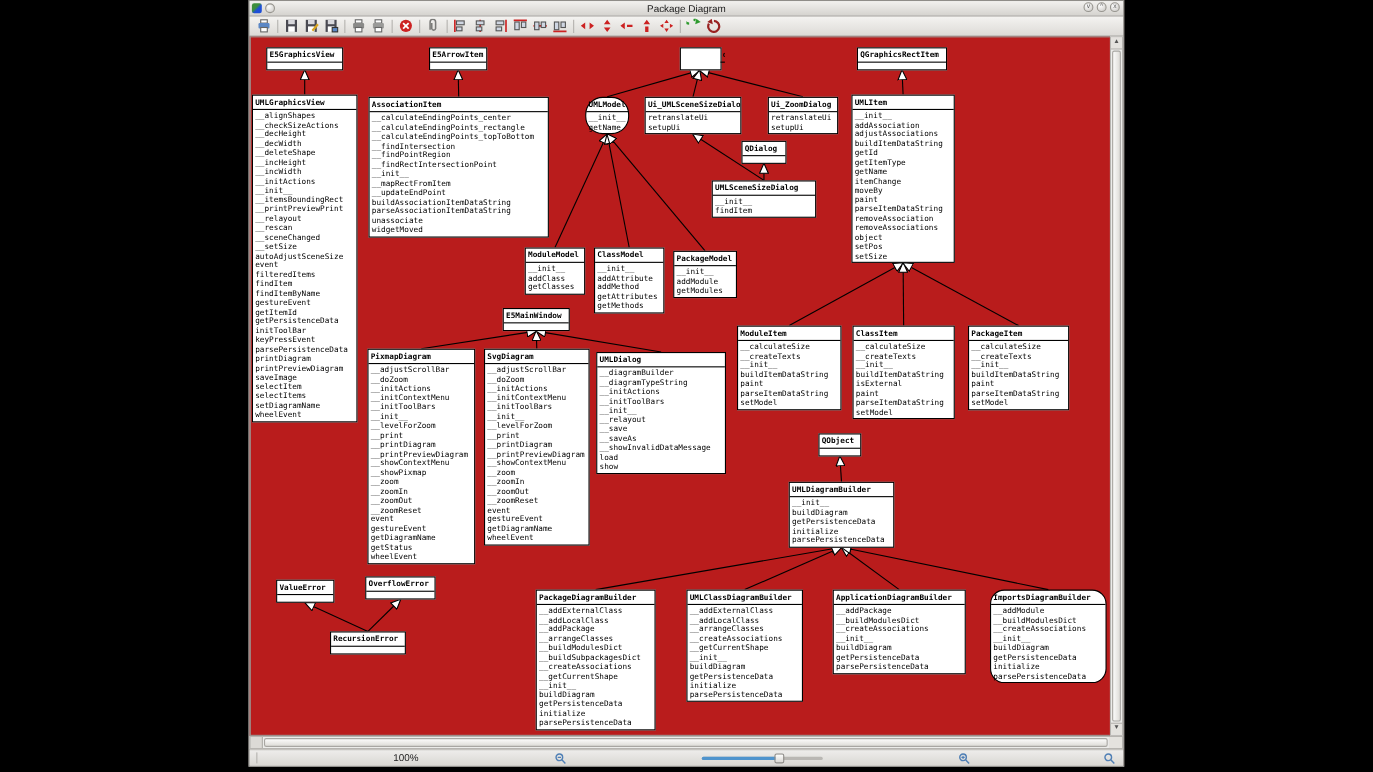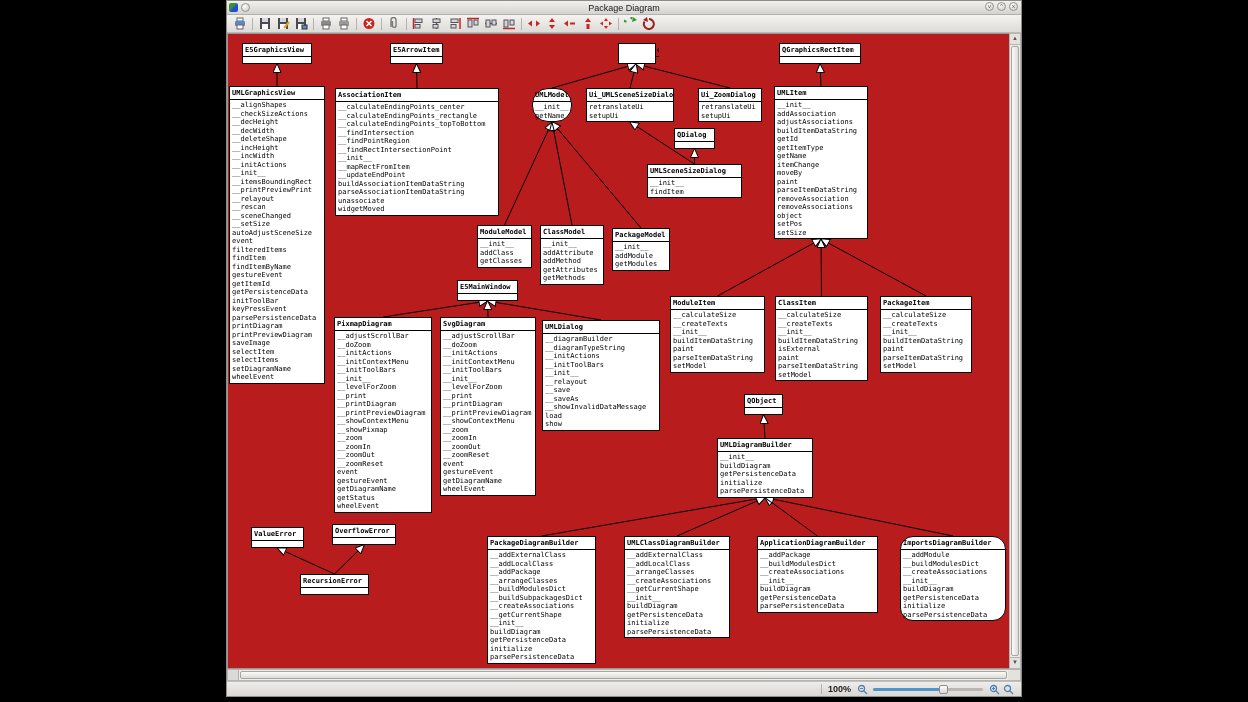--- a/index.html
+++ b/index.html
@@ -36,21 +36,21 @@
   .sbtn{height:10px;background:#e4e2de;border-bottom:1px solid #b6b4b0;font-size:6px;line-height:9px;
     text-align:center;color:#555;}
   .sbtn.bottom{border-top:1px solid #b6b4b0;border-bottom:none;}
   .hscroll-row{height:10px;display:flex;flex:0 0 auto;background:#ececea;border:1px solid #b6b4b0;}
   .corner-btn{width:10px;background:#dcdad6;border-right:1px solid #b0aeaa;flex:0 0 auto;}
   .hthumb{flex:1 1 auto;background:linear-gradient(#fbfbfa,#dedcd8);border:1px solid #a8a6a2;
     border-radius:2px;margin:1px;}
   .corner{width:12px;background:#e4e2de;flex:0 0 auto;}
   
   .statusbar{height:14px;background:linear-gradient(#eeedeb,#d9d7d3);border-top:1px solid #c2c0bc;
-    display:flex;align-items:center;justify-content:flex-end;padding-right:6px;flex:0 0 auto;font-weight:bold;}
+    display:flex;align-items:center;justify-content:space-between;padding-right:6px;flex:0 0 auto;}
   .status-sep{width:1px;height:10px;background:#b4b2ae;margin:0 6px;}
   .zoom-label{font-size:9px;color:#222;margin-right:4px;}
   .zoom-btn{width:14px;height:12px;display:flex;align-items:center;justify-content:center;}
   .slider{width:110px;height:10px;position:relative;margin:0 4px;}
   .slider .track{position:absolute;left:0;right:0;top:4px;height:3px;background:#b9b7b3;border-radius:2px;}
   .slider .fill{position:absolute;left:0;top:4px;height:3px;width:62%;background:#4f94cd;border-radius:2px;}
   .slider .thumb{position:absolute;left:60%;top:1px;width:9px;height:9px;background:linear-gradient(#fdfdfc,#dad8d4);
     border:1px solid #8f8d89;border-radius:2px;box-sizing:border-box;}
   
   .uml-box{position:absolute;background:#fff;border:1px solid #000;box-sizing:border-box;

